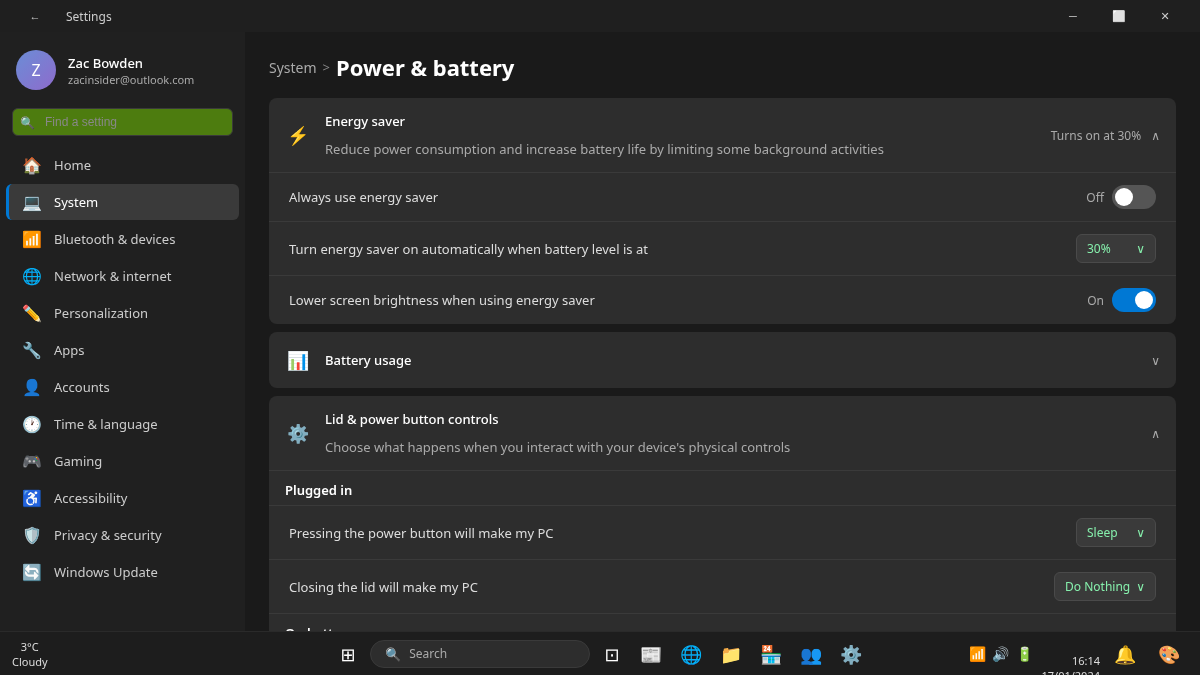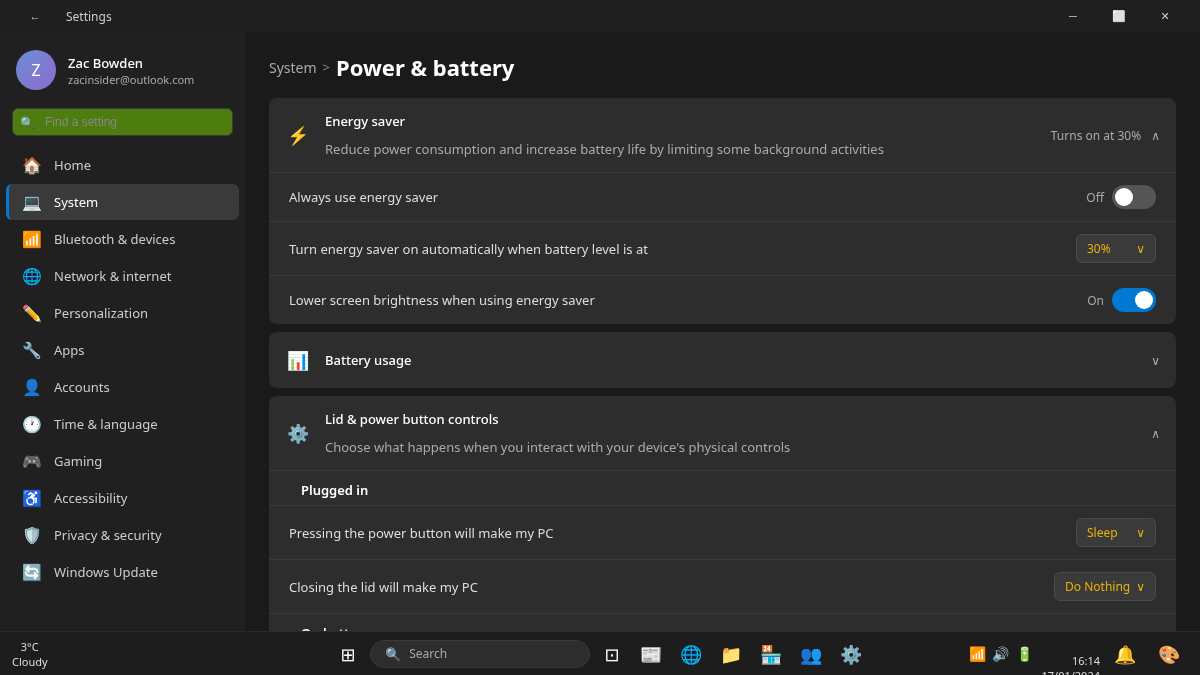--- a/index.html
+++ b/index.html
@@ -256,28 +256,28 @@
     .dropdown {
       display: flex;
       align-items: center;
       gap: 6px;
       background: #3a3a3a;
       border: 1px solid #4a4a4a;
       border-radius: 6px;
       padding: 5px 10px;
       cursor: pointer;
       font-size: 12px;
-      color: #eab308;
+      color: #86efac;
       min-width: 80px;
       justify-content: space-between;
     }
 
     
     .section-label {
-      padding: 10px 32px 6px;
+      padding: 10px 16px 6px;
       font-size: 13px;
       font-weight: 600;
       color: #fff;
       border-top: 1px solid #3a3a3a;
     }
 
     
     .taskbar {
       height: 44px;
       background: rgba(30,30,30,0.95);

